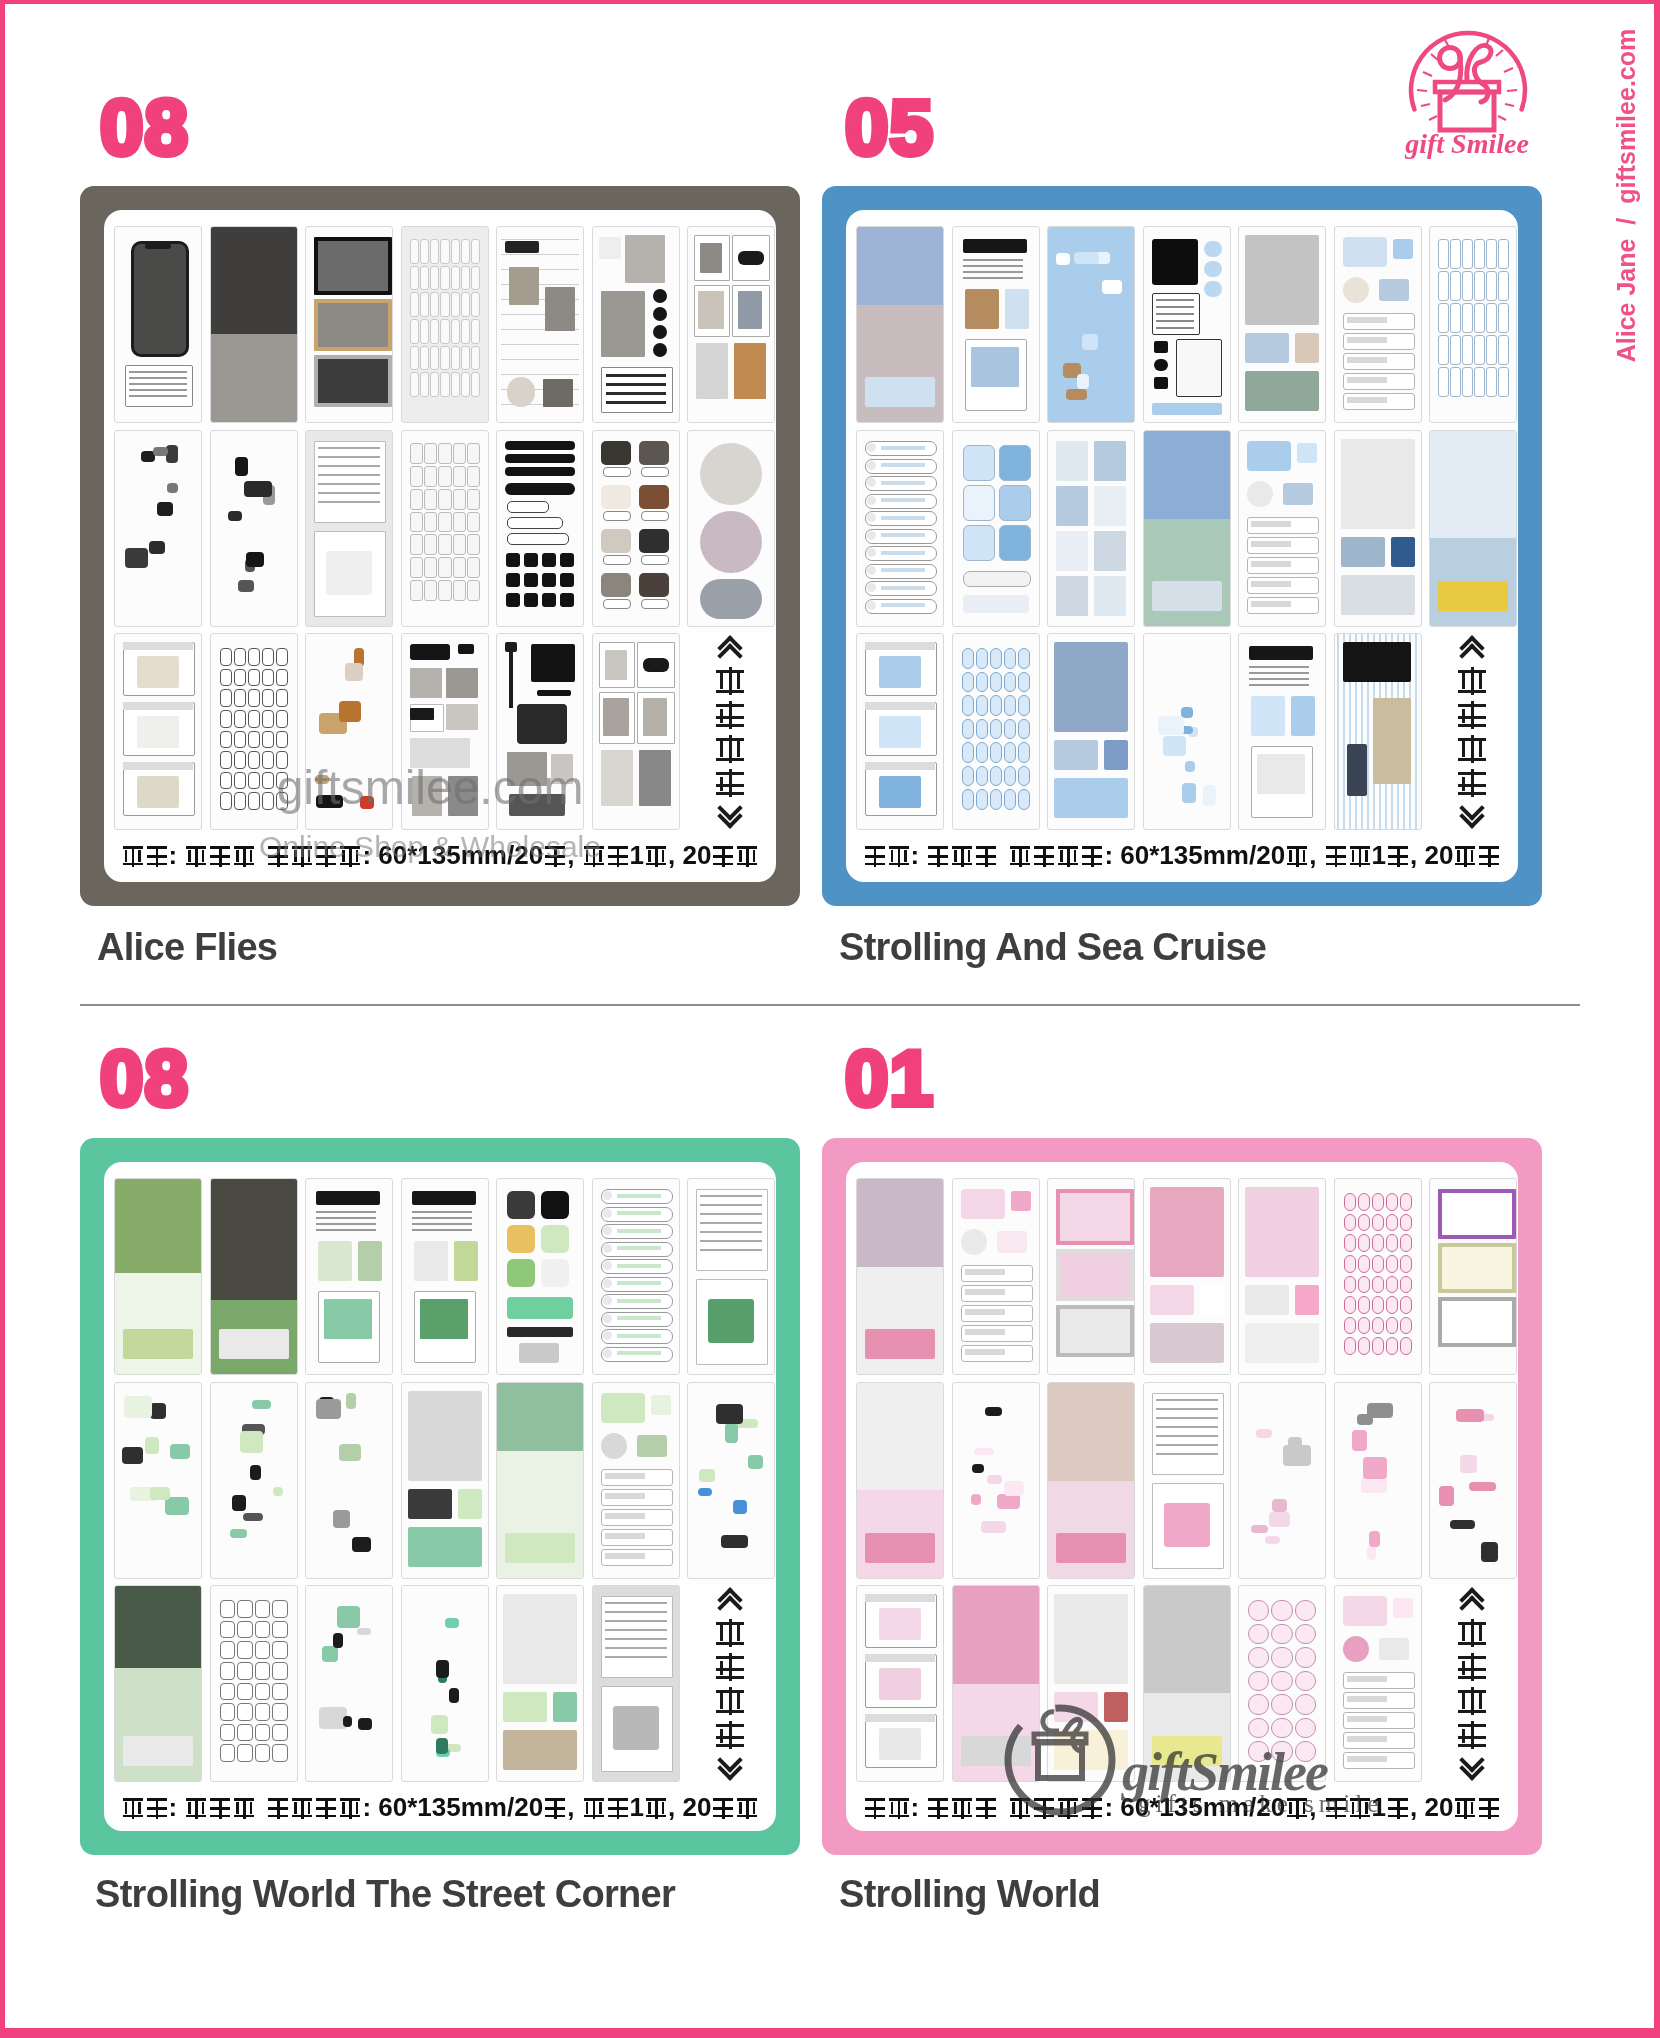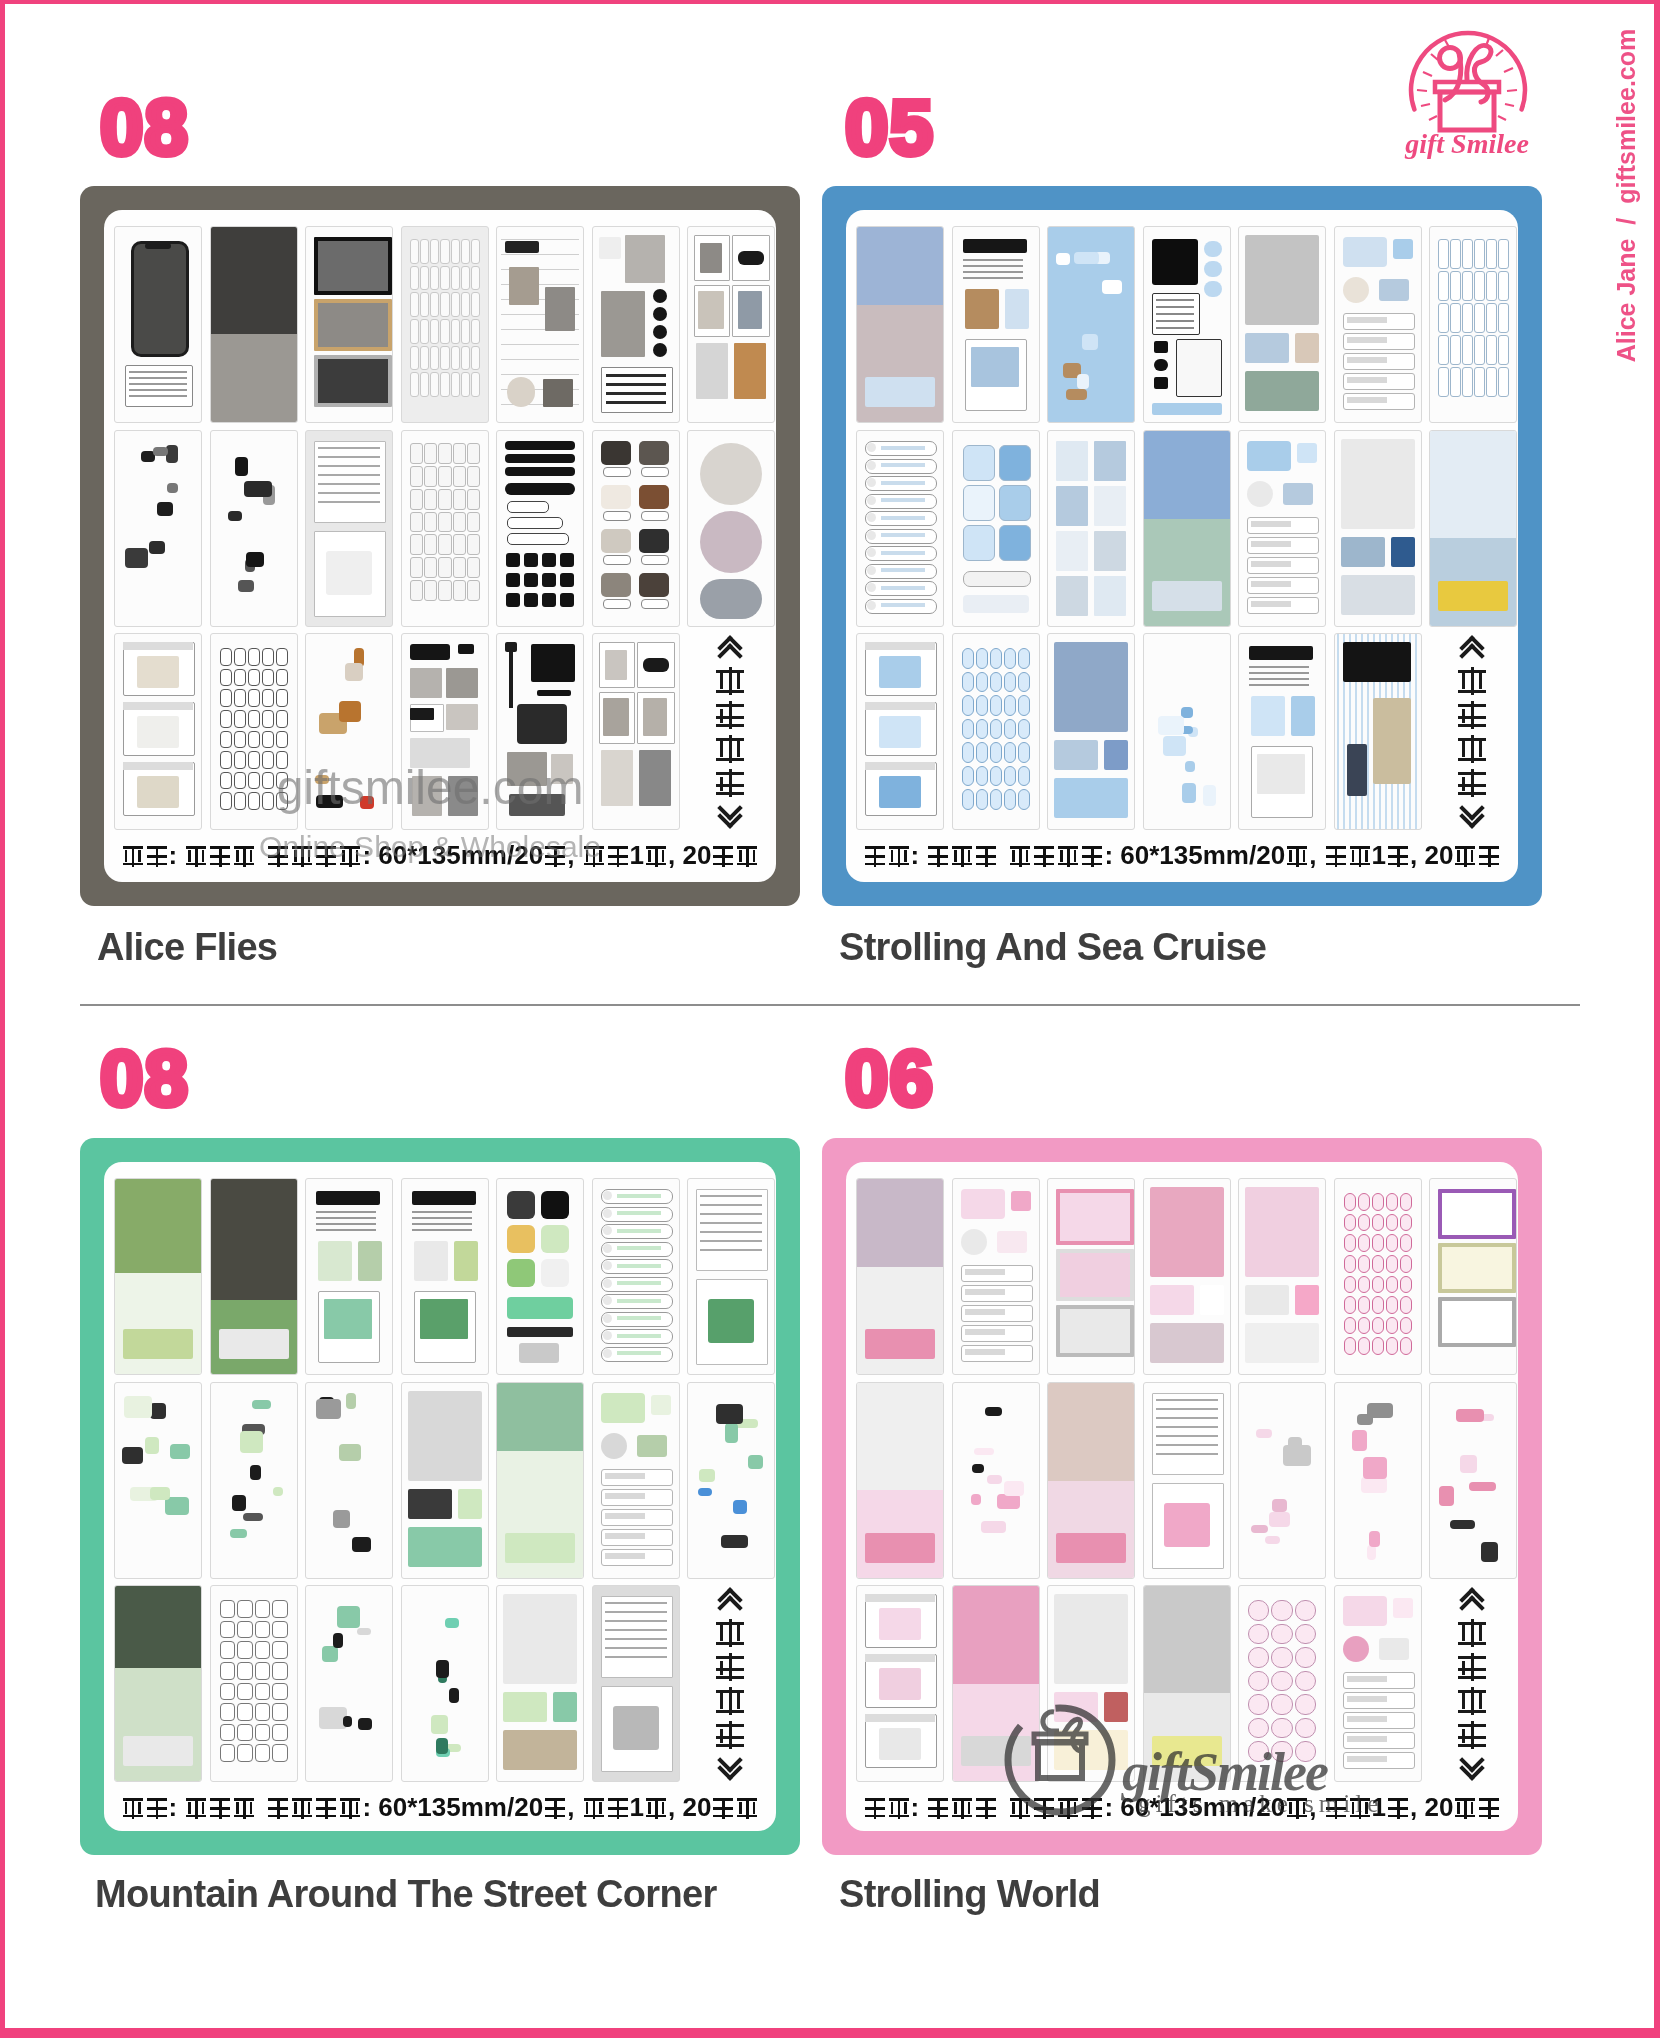--- a/index.html
+++ b/index.html
@@ -26,21 +26,21 @@
 <div class="abs" style="left:0;top:0;width:5px;height:2038px;background:#f0427e;"></div>
 
 <div class="abs" style="left:1654px;top:0;width:6px;height:2038px;background:#f0427e;"></div>
 
 <div class="num" style="left:100px;top:88px;">08</div>
 
 <div class="num" style="left:845px;top:88px;">05</div>
 
 <div class="num" style="left:100px;top:1039px;">08</div>
 
-<div class="num" style="left:845px;top:1039px;">06</div>
+<div class="num" style="left:845px;top:1039px;">01</div>
 
 <svg class="abs" style="left:1393px;top:20px;" width="150" height="140" viewBox="0 0 150 140">
   <g fill="none" stroke="#ee4a80" stroke-linecap="round">
     <path d="M 21.4 89.5 A 57 57 0 1 1 128.6 89.5" stroke-width="4.5"></path>
     <rect x="47" y="72" width="54" height="38" stroke-width="5"></rect>
     <rect x="42" y="62" width="64" height="10" stroke-width="4.5"></rect>
     <circle cx="57" cy="38" r="10.5" stroke-width="5"></circle>
     <path d="M 66 33 C 70 52 68 72 52 80" stroke-width="5"></path>
     <path d="M 74 60 C 72 40 84 22 94 26 C 102 29 97 40 88 42 C 78 44 80 58 90 64 C 98 69 96 80 88 82" stroke-width="5"></path>
   </g>
@@ -1675,21 +1675,21 @@
       </div>
     </div>
 </div>
 
 <div class="title" style="left:97px;top:926px;">Alice Flies</div>
 
 <div class="title" style="left:839px;top:926px;">Strolling And Sea Cruise</div>
 
 <div class="abs" style="left:80px;top:1004px;width:1500px;height:2px;background:#8d8d8d;"></div>
 
-<div class="title" style="left:95px;top:1873px;">Mountain Around The Street Corner</div>
+<div class="title" style="left:95px;top:1873px;">Strolling World The Street Corner</div>
 
 <div class="title" style="left:839px;top:1873px;">Strolling World</div>
 
 <div class="abs" style="left:180px;top:760px;width:500px;text-align:center;color:rgba(110,110,110,0.6);font-size:48px;z-index:30;">giftsmilee.com</div>
 <div class="abs" style="left:180px;top:830px;width:500px;text-align:center;color:rgba(120,120,120,0.55);font-size:30px;z-index:30;">Online Shop &amp; Wholesale</div>
 
 <svg class="abs" style="left:990px;top:1620px;z-index:30;opacity:0.72;" width="400" height="200" viewBox="0 0 400 200">
   <g fill="none" stroke="#2f2f2f" stroke-width="7">
     <circle cx="70" cy="140" r="52" stroke-dasharray="200 40"></circle>
     <rect x="48" y="122" width="44" height="36" stroke-width="6"></rect>

